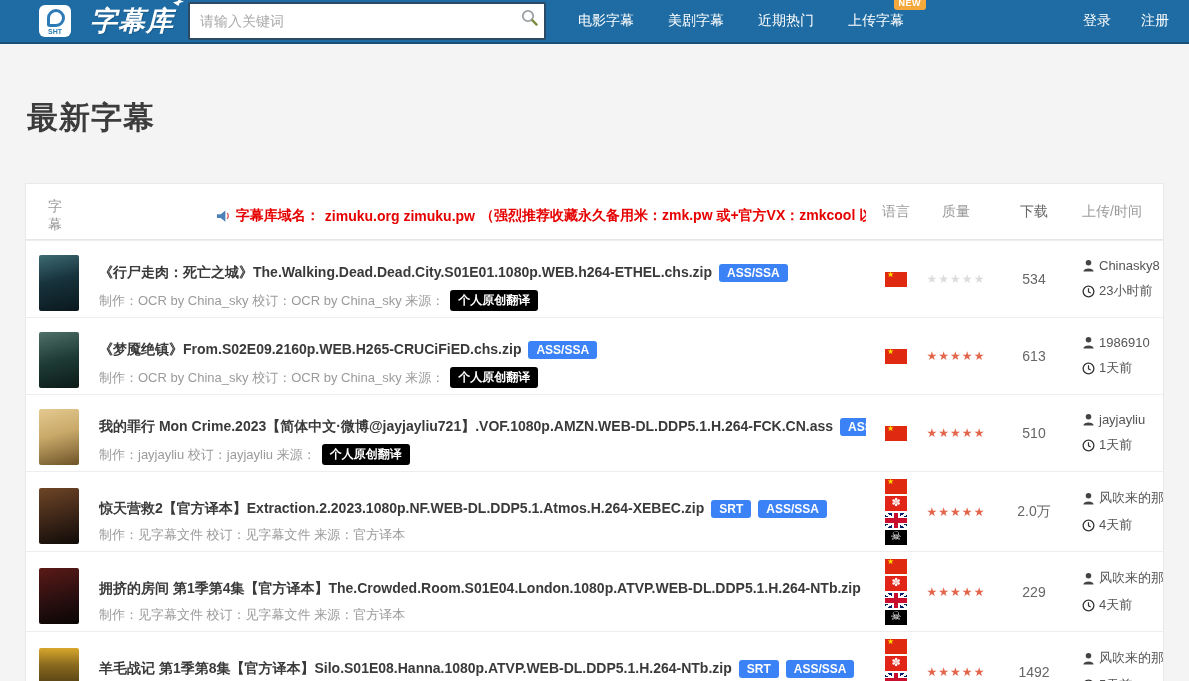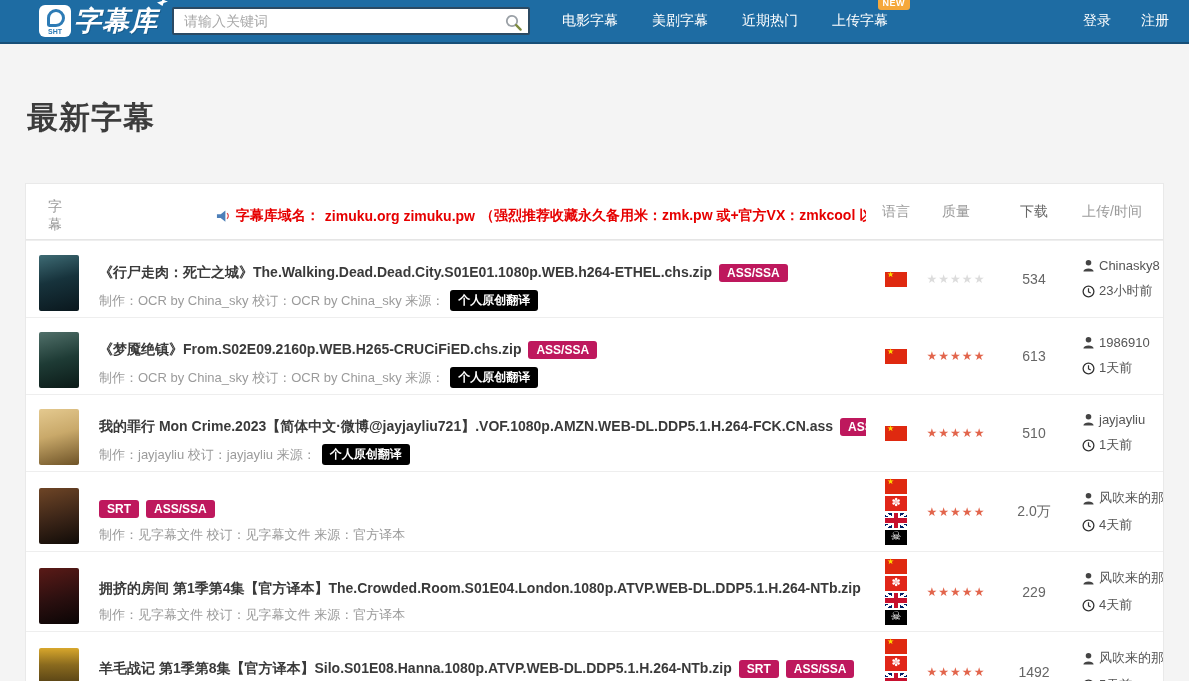--- a/index.html
+++ b/index.html
@@ -2,32 +2,32 @@
 <html><head>
 <meta charset="utf-8">
 <style>
   * { margin:0; padding:0; box-sizing:border-box; }
   html,body { width:1189px; height:681px; overflow:hidden;
     font-family:"Liberation Sans","DejaVu Sans",sans-serif; background:#F4F4F4; }
 
   
   .navbar { height:44px; background:#1E6CA3; border-bottom:2px solid #174F78;
     display:flex; align-items:center; padding:0 20px 0 16px; }
-  .logo { display:flex; align-items:center; gap:3px; cursor:pointer; position:relative;padding-left:23px; }
+  .logo { display:flex; align-items:center; gap:19px; cursor:pointer; position:relative;padding-left:23px; }
   .logo-film { width:32px; height:32px; background:#fff; border-radius:6px; position:relative; flex-shrink:0; }
   .logo-film::before { content:""; position:absolute; top:4px; left:8px; width:12px; height:12px;
     border:3px solid #2D7BB5; border-radius:50% 50% 50% 12%; }
   .logo-film::after { content:"SHT"; position:absolute; bottom:2px; left:0; right:0;
     text-align:center; font-size:7px; font-weight:bold; color:#2D7BB5; }
   .logo-text { color:#fff; font-size:27px; font-weight:bold; font-style:italic; letter-spacing:1px;
     text-shadow:1px 1px 0 rgba(0,0,0,.15); }
   .logo-bird { position:absolute; top:-6px; right:-10px; width:11px; height:9px; background:#fff;
     clip-path:polygon(0 60%,45% 45%,55% 0,70% 40%,100% 50%,60% 68%,50% 100%); }
   .search-wrap { position:relative; width:358px; margin-left:14px; }
-  .search-wrap input { width:100%; height:28px; border:2px solid #2B4A63; border-radius:2px;
+  .search-wrap input { width:100%; height:38px; border:2px solid #2B4A63; border-radius:2px;
     padding:0 36px 0 10px; font-size:14px; color:#333; outline:none; }
   .search-wrap input::placeholder { color:#A9A9A9; }
   .search-btn { position:absolute; right:6px; top:5px; width:20px; height:20px;
     background:transparent; border:none; cursor:pointer; }
   .nav-menu { display:flex; align-items:center; gap:30px; margin-left:30px; }
   .nav-item { color:#fff; font-size:14px; cursor:pointer; position:relative; padding:6px 2px; white-space:nowrap; }
   .new-badge { position:absolute; top:-9px; right:-20px; background:#F5A83C; color:#fff;
     font-size:9px; font-weight:bold; padding:1px 5px 2px; border-radius:3px; letter-spacing:.5px; }
   .nav-auth { margin-left:auto; display:flex; gap:30px; }
   .nav-auth .nav-item { padding:6px 0; }
@@ -56,21 +56,21 @@
   .poster { width:40px; height:56px; border-radius:2px; flex-shrink:0; cursor:pointer; }
   .poster-1 { background:linear-gradient(165deg,#3E6B74 0%,#17333C 45%,#0A171D 100%); }
   .poster-2 { background:linear-gradient(165deg,#51706A 0%,#1E3B35 50%,#0B1A17 100%); }
   .poster-3 { background:linear-gradient(165deg,#E4C98F 0%,#C9A96A 45%,#6E5327 100%); }
   .poster-4 { background:linear-gradient(165deg,#6E4526 0%,#3A2417 55%,#100B07 100%); }
   .poster-5 { background:linear-gradient(165deg,#5A1A17 0%,#2A0F0F 55%,#0A0505 100%); }
   .poster-6 { background:linear-gradient(180deg,#D8A72C 0%,#8A6A1E 30%,#20180C 100%); }
   .row-text { min-width:0; }
   .title-line { display:flex; align-items:center; gap:7px; white-space:nowrap; overflow:hidden; }
   .sub-title { font-size:14px; font-weight:bold; color:#3A3A3A; cursor:pointer; }
-  .fmt-badge { background:#be185d; color:#fff; font-size:12px; font-weight:bold;
+  .fmt-badge { background:#3b82f6; color:#fff; font-size:12px; font-weight:bold;
     padding:2px 8px; border-radius:3px; flex-shrink:0; }
   .meta-line { margin-top:8px; font-size:13px; color:#9B9B9B; display:flex; align-items:center; gap:6px; white-space:nowrap; }
   .src-badge { background:#000000; color:#fff; font-size:12px; font-weight:bold;
     padding:2px 8px; border-radius:3px; }
 
   .flag { width:22px; height:15px; position:relative; display:block; flex-shrink:0; }
   [data-flag="cn"] { background:#DF2910; }
   [data-flag="cn"]::before { content:"★"; position:absolute; top:-2px; left:2px; font-size:8px; color:#FFDE00; }
   [data-flag="hk"] { background:#E12619; }
   [data-flag="hk"]::before { content:"✽"; position:absolute; top:50%; left:50%;
@@ -269,20 +269,21 @@
         <span>1天前</span>
       </div>
     </div>
   </div>
 
   <div class="trow tall">
     <div class="cell-main">
       <div class="poster poster-4"></div>
       <div class="row-text">
         <div class="title-line">
+          <span class="sub-title">惊天营救2【官方译本】Extraction.2.2023.1080p.NF.WEB-DL.DDP5.1.Atmos.H.264-XEBEC.zip</span>
           <span class="fmt-badge">SRT</span>
           <span class="fmt-badge">ASS/SSA</span>
         </div>
         <div class="meta-line">
           <span>制作：见字幕文件 校订：见字幕文件 来源：官方译本</span>
         </div>
       </div>
     </div>
     <div class="col-lang">
       <i class="flag" data-flag="cn"></i>

